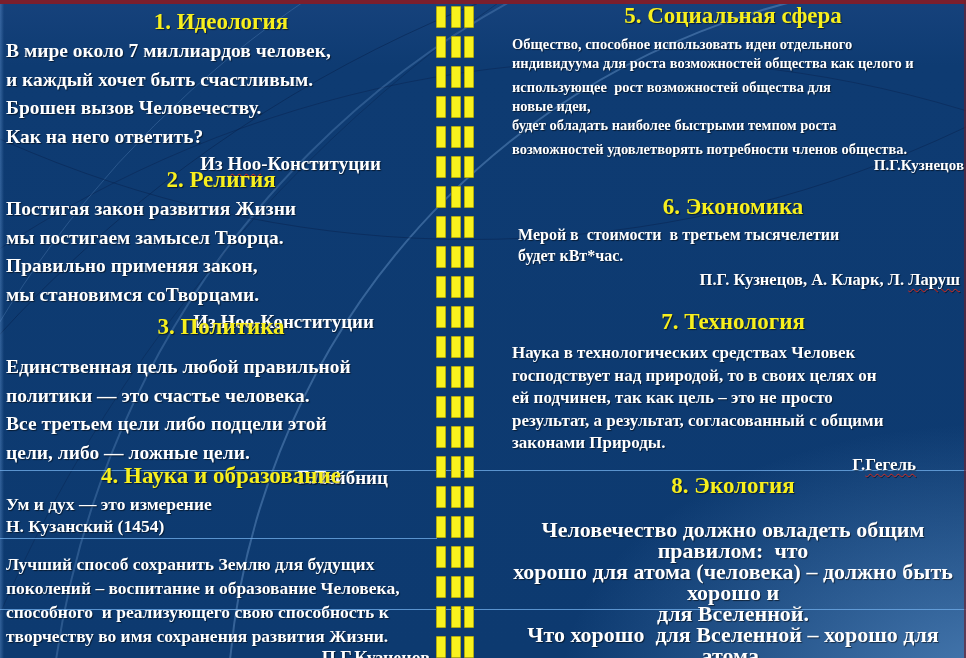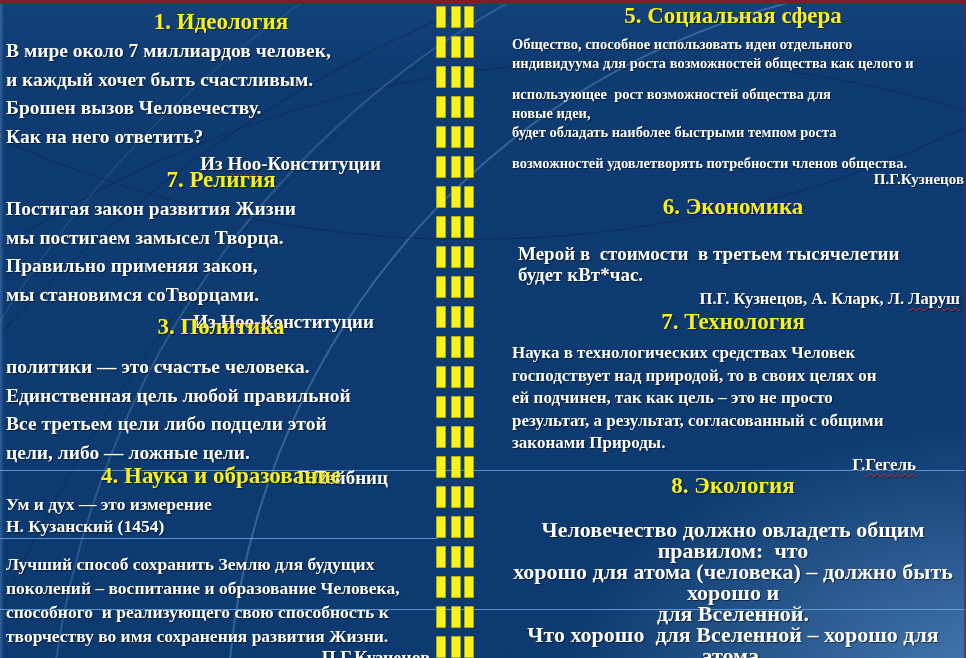--- a/index.html
+++ b/index.html
@@ -51,23 +51,23 @@
   .s3 .body{margin-top:13px;}
   .s3 .attr{font-size:19px;padding-right:48px;}
   .s4 .body{font-size:17.5px;line-height:23px;margin-top:4px;}
   .s4 .attr{font-size:17.5px;text-align:left;}
   .s9 .body{font-size:17.5px;line-height:24px;}
   .s9 .attr{font-size:18px;padding-right:6px;}
   
   .rightcol .sec{left:502px;width:462px;}
   .s5{top:2px;}  .s6{top:193px;}  .s7{top:308px;}  .s8{top:472px;}
   .s5 .body{font-size:14.5px;line-height:19px;margin-top:6px;padding-left:10px;}
-  .s5 .body .line:nth-child(3),.s5 .body .line:nth-child(6){margin-top:12px;}
+  .s5 .body .line:nth-child(3),.s5 .body .line:nth-child(6){margin-top:5px;}
   .s5 .attr{font-size:15px;margin-top:-2px;}
-  .s6 .body{font-size:19px;line-height:21px;margin-top:23px;padding-left:16px;}
+  .s6 .body{font-size:16px;line-height:21px;margin-top:4px;padding-left:16px;}
   .s6 .attr{font-size:16.5px;margin-top:4px;padding-right:4px;}
   .s7 .body{font-size:17px;line-height:22.5px;margin-top:7px;padding-left:10px;}
   .s7 .attr{font-size:17px;padding-right:48px;}
   .s8 .body{font-size:22px;line-height:21px;margin-top:20px;text-align:center;}
   .s8 .attr{font-size:17px;margin-top:-2px;padding-right:36px;}
 </style>
 </head>
 <body>
 
 <div class="slide">
@@ -205,35 +205,35 @@
       <div class="body">
           <div class="line">В мире около 7 миллиардов человек,</div>
           <div class="line">и каждый хочет быть счастливым.</div>
           <div class="line">Брошен вызов Человечеству.</div>
           <div class="line">Как на него ответить?</div>
         </div>
       <div class="attr"><span>Из </span><span class="wavy">Ноо</span><span>-Конституции</span></div>
     </section>
 
     <section class="sec s2">
-      <h2 class="ttl">7. Религия</h2>
+      <h2 class="ttl">2. Религия</h2>
       <div class="body">
           <div class="line">Постигая закон развития Жизни</div>
           <div class="line">мы постигаем замысел Творца.</div>
           <div class="line">Правильно применяя закон,</div>
           <div class="line">мы становимся соТворцами.</div>
         </div>
       <div class="attr"><span>Из Ноо-Конституции</span></div>
     </section>
 
     <section class="sec s3">
       <h2 class="ttl">3. Политика</h2>
       <div class="body">
+          <div class="line">Единственная цель любой правильной</div>
           <div class="line">политики — это счастье человека.</div>
-          <div class="line">Единственная цель любой правильной</div>
           <div class="line">Все третьем цели либо подцели этой</div>
           <div class="line">цели, либо — ложные цели.</div>
         </div>
       <div class="attr"><span>Г.Лейбниц</span></div>
     </section>
 
     <section class="sec s4">
       <h2 class="ttl">4. Наука и образование</h2>
       <div class="body">
           <div class="line">Ум и дух — это измерение</div>

